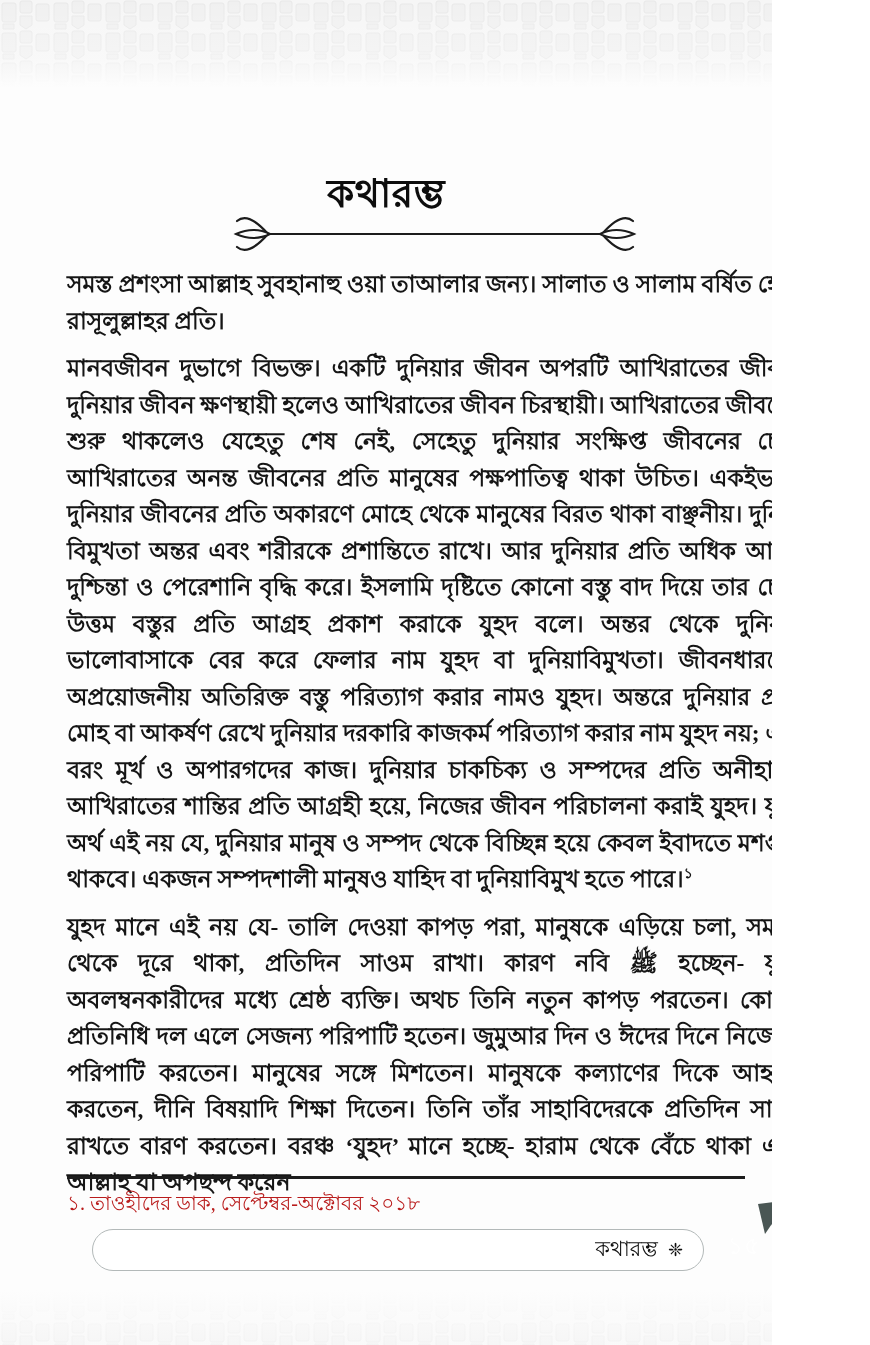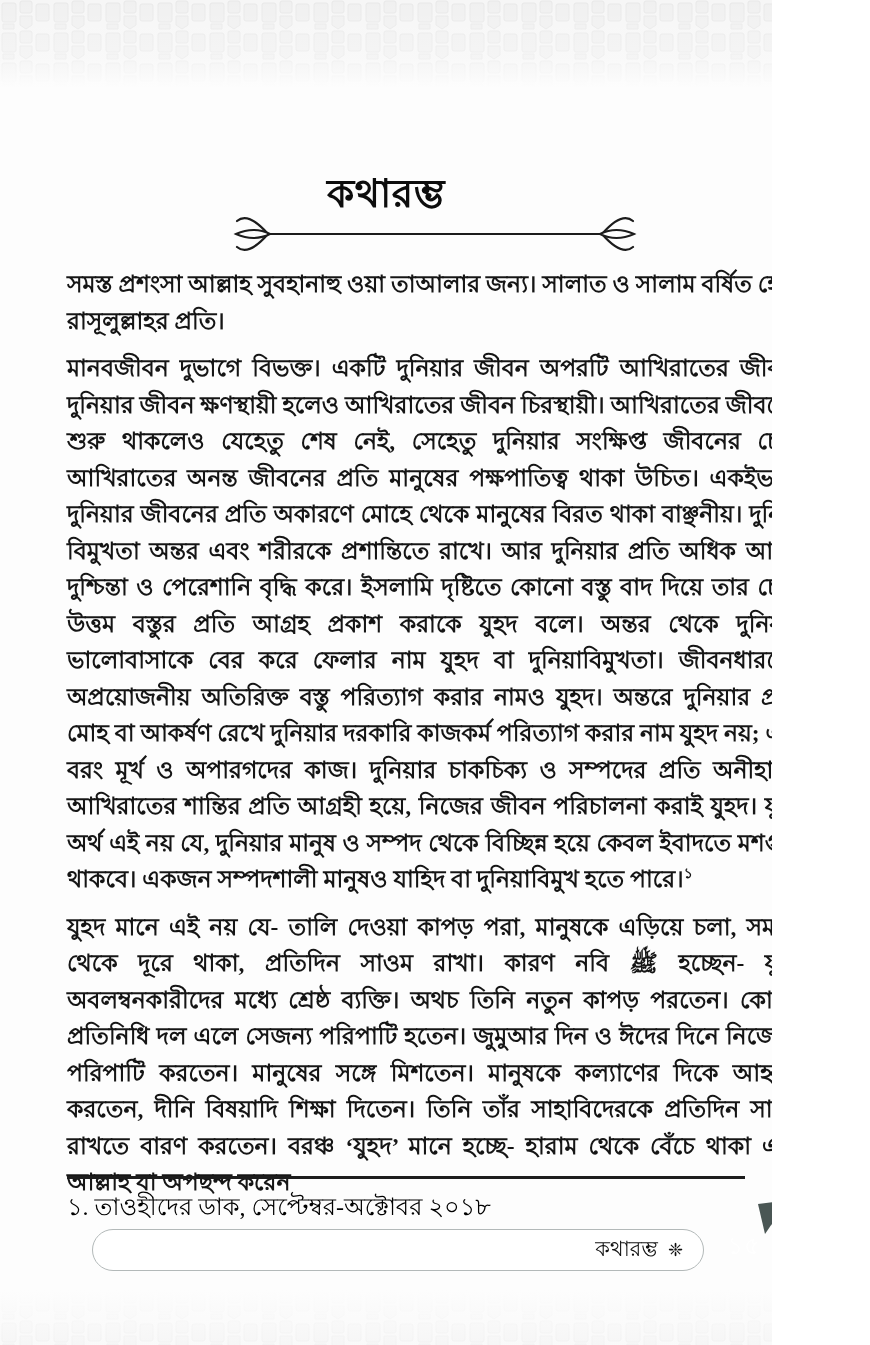--- a/index.html
+++ b/index.html
@@ -63,22 +63,22 @@
     top: 1176px;
     left: 67px;
     width: 678px;
     height: 3px;
     background: #1d1d1d;
   }
   .footnote {
     position: absolute;
     top: 1188px;
     left: 67px;
-    font-size: 24px;
-    color: #000000;
+    font-size: 20px;
+    color: #b91c1c;
   }
   .footer-pill {
     position: absolute;
     top: 1229px;
     left: 92px;
     width: 612px;
     height: 42px;
     box-sizing: border-box;
     background: #ffffff;
     border: 1.5px solid #b3b9b9;

